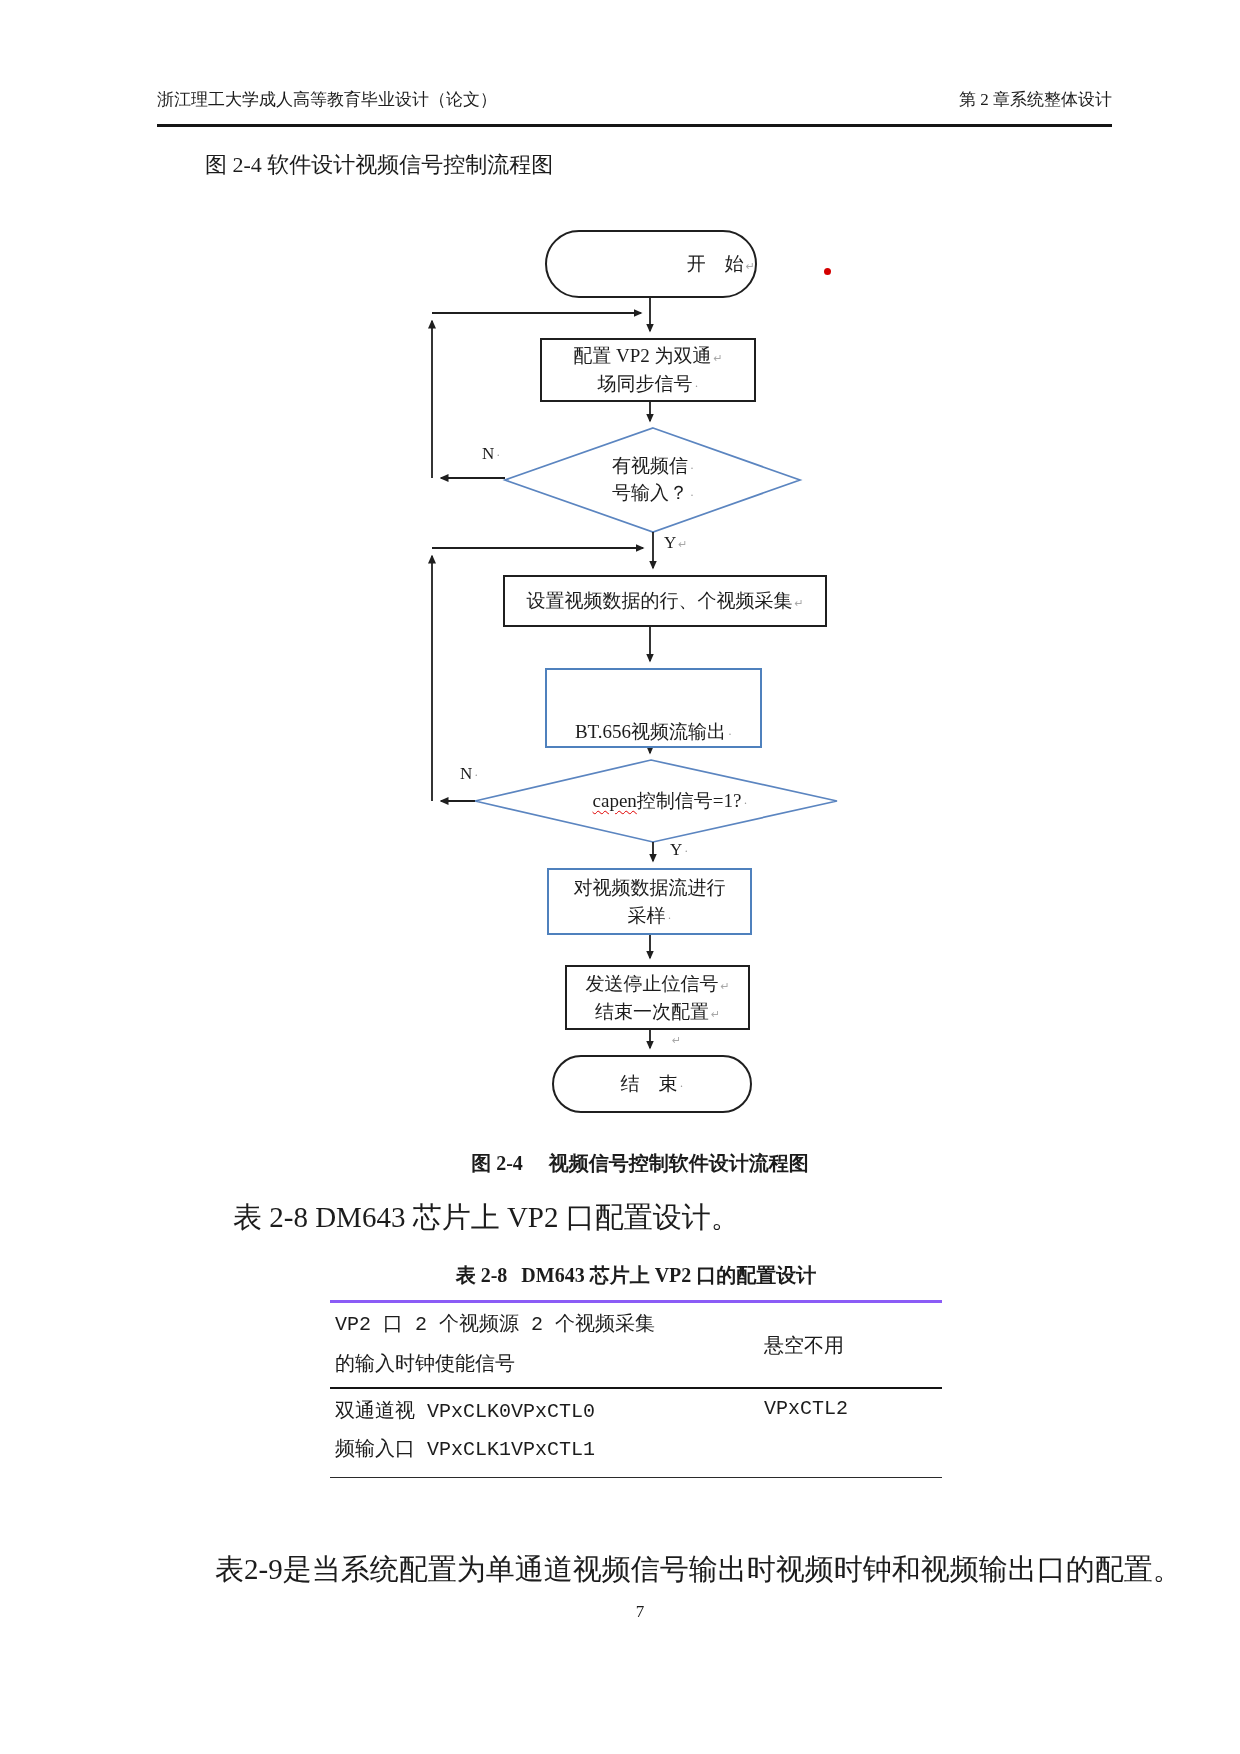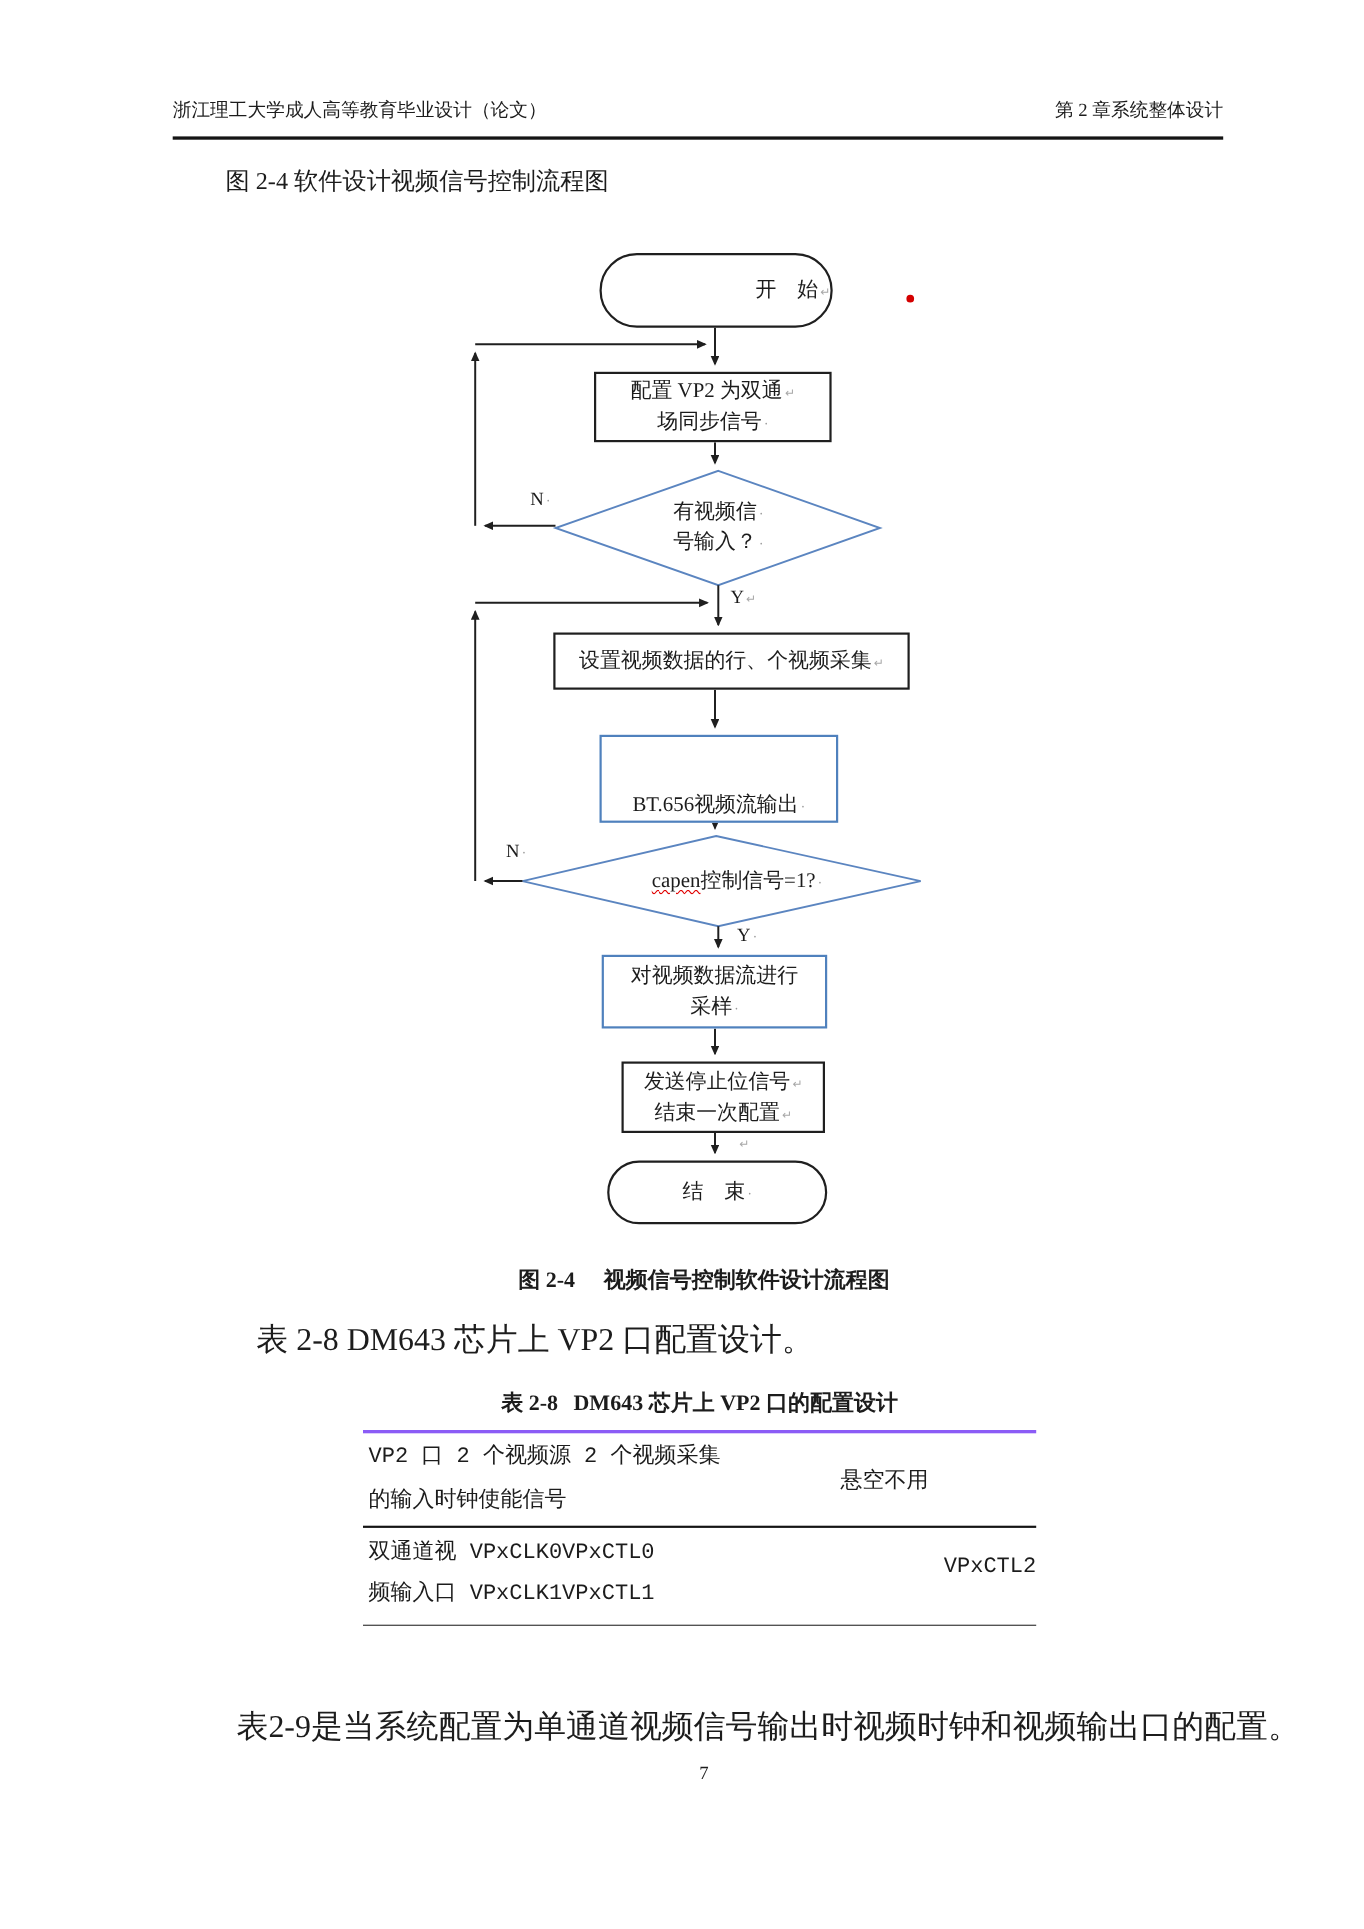--- a/index.html
+++ b/index.html
@@ -43,21 +43,21 @@
   .tblwrap{left:330px; top:1262px; width:612px;}
   .tbl-title{text-align:center; font-weight:bold; font-size:20px; height:38px; white-space:nowrap;}
   .tbl-title .num{margin-right:14px;}
   .tbl{border-top:3px solid #8b5cf6; border-bottom:1px solid #2a2a2a;font-family:Liberation Mono, monospace;}
   .trow{display:flex; font-size:20px;}
   .trow.first{border-bottom:2px solid #141414;}
   .cell-left{width:424px; padding:2px 0 2px 5px; line-height:40px; white-space:nowrap;}
   .cell-right{flex:1; padding-left:5px; white-space:nowrap;}
   .r1 .cell-right{align-self:center;}
   .r2 .cell-left{line-height:38px; padding-top:4px; padding-bottom:8px;}
-  .r2 .cell-right{padding-top:24px;text-align:right;}
+  .r2 .cell-right{padding-top:8px;}
   .pageno{left:600px; top:1602px; width:80px; text-align:center; font-size:17px;}
 </style>
 </head>
 <body>
 
 <div class="page">
 
   <div class="abs hdr" style="left:157px;">浙江理工大学成人高等教育毕业设计（论文）</div>
   <div class="abs hdr" style="right:128px;">第 2 章系统整体设计</div>
   <div class="abs hdr-rule"></div>

